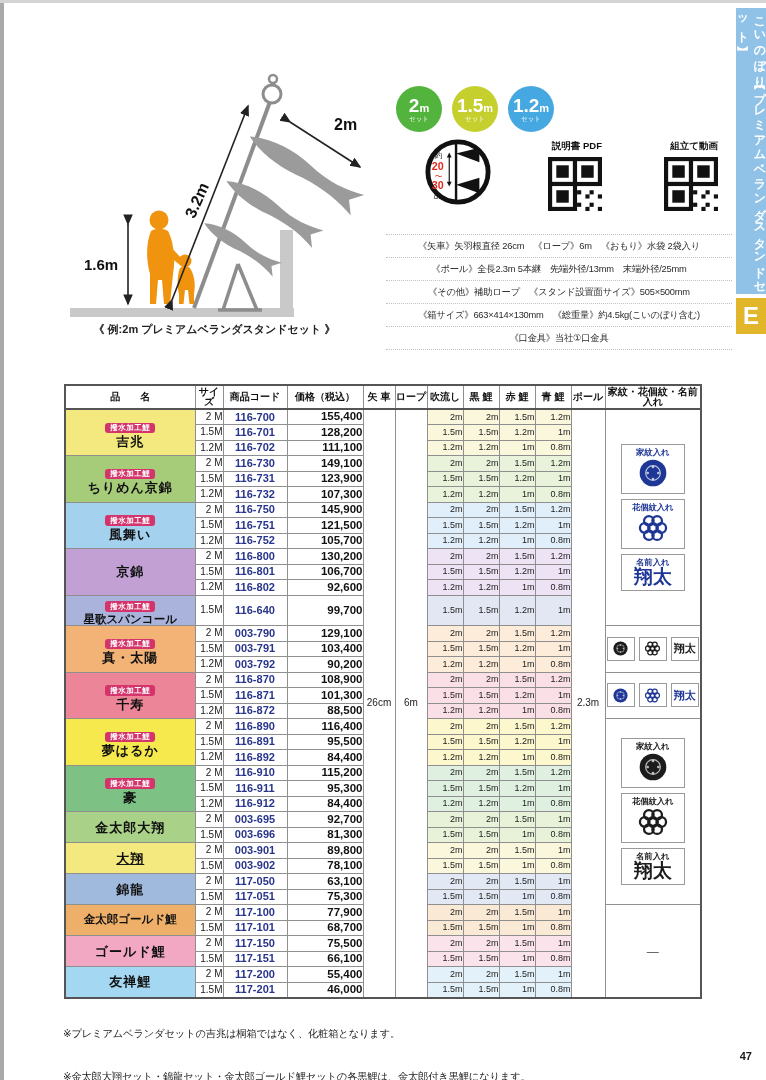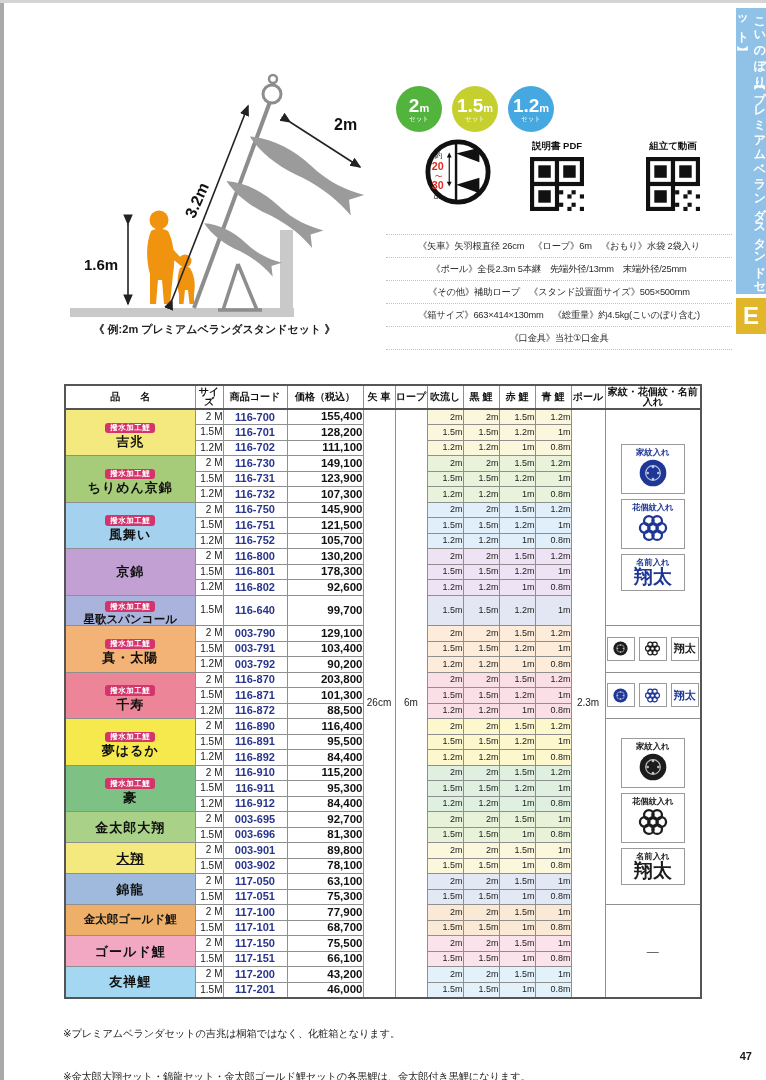--- a/index.html
+++ b/index.html
@@ -16,21 +16,21 @@
   
   .badges{position:absolute;left:396px;top:86px;display:flex;gap:10px;}
   .badge-circle{width:46px;height:46px;border-radius:50%;display:flex;flex-direction:column;
                 align-items:center;justify-content:center;color:#fff;line-height:1;}
   .badge-circle .num{font-size:19px;font-weight:bold;}
   .badge-circle .num .unit{font-size:11px;}
   .badge-circle .sub{font-size:6.5px;margin-top:1px;}
 
   
   .clamp{position:absolute;left:424px;top:138px;width:68px;height:68px;}
-  .qrbox{position:absolute;top:140px;width:90px;text-align:center;}
+  .qrbox{position:absolute;top:140px;width:90px;text-align:right;}
   .qrbox .qlabel{font-size:9.5px;font-weight:bold;margin-bottom:4px;color:#111;}
   .qrbox svg{width:54px;height:54px;}
   #qr1{left:512px;} #qr2{left:628px;}
 
   
   .specs{position:absolute;left:386px;top:234px;width:346px;font-size:9.3px;color:#2a2a2a;}
   .spec-line{padding:4.5px 0;text-align:center;border-bottom:1px dotted #c2c2c2;letter-spacing:-0.2px;}
   .spec-line:first-child{border-top:1px dotted #c2c2c2;}
 
   
@@ -385,21 +385,21 @@
             <td class="c-code">116-800</td>
             <td class="c-price">130,200</td>
             <td class="c-flag" style="background: rgb(238, 227, 244);">2m</td>
             <td class="c-flag" style="background: rgb(238, 227, 244);">2m</td>
             <td class="c-flag" style="background: rgb(238, 227, 244);">1.5m</td>
             <td class="c-flag" style="background: rgb(238, 227, 244);">1.2m</td>
           </tr>
           <tr class="prow">
             <td class="c-size">1.5M</td>
             <td class="c-code">116-801</td>
-            <td class="c-price">178,300</td>
+            <td class="c-price">106,700</td>
             <td class="c-flag" style="background: rgb(238, 227, 244);">1.5m</td>
             <td class="c-flag" style="background: rgb(238, 227, 244);">1.5m</td>
             <td class="c-flag" style="background: rgb(238, 227, 244);">1.2m</td>
             <td class="c-flag" style="background: rgb(238, 227, 244);">1m</td>
           </tr>
           <tr class="prow">
             <td class="c-size">1.2M</td>
             <td class="c-code">116-802</td>
             <td class="c-price">92,600</td>
             <td class="c-flag" style="background: rgb(238, 227, 244);">1.2m</td>
@@ -470,21 +470,21 @@
             <td class="c-price">90,200</td>
             <td class="c-flag" style="background: rgb(252, 236, 217);">1.2m</td>
             <td class="c-flag" style="background: rgb(252, 236, 217);">1.2m</td>
             <td class="c-flag" style="background: rgb(252, 236, 217);">1m</td>
             <td class="c-flag" style="background: rgb(252, 236, 217);">0.8m</td>
           </tr>
           <tr class="prow">
             <td class="name-cell" rowspan="3" style="background: rgb(236, 133, 152);"><div class="wp-badge">撥水加工鯉</div><div class="pname">千寿</div></td>
             <td class="c-size">2 M</td>
             <td class="c-code">116-870</td>
-            <td class="c-price">203,800</td>
+            <td class="c-price">108,900</td>
             <td class="c-flag" style="background: rgb(250, 224, 230);">2m</td>
             <td class="c-flag" style="background: rgb(250, 224, 230);">2m</td>
             <td class="c-flag" style="background: rgb(250, 224, 230);">1.5m</td>
             <td class="c-flag" style="background: rgb(250, 224, 230);">1.2m</td>
             <td class="c-kamon" rowspan="3">
               <div class="kamon-inline">
                 <div class="kamon-minibox">
                   <svg viewBox="0 0 24 24">
                     <circle cx="12" cy="12" r="10" fill="#1e3796"></circle>
                     <circle cx="12" cy="12" r="5.5" fill="none" stroke="#fff" stroke-width="0.9" opacity="0.7"></circle>
@@ -721,21 +721,21 @@
             <td class="c-flag" style="background: rgb(251, 227, 236);">1.5m</td>
             <td class="c-flag" style="background: rgb(251, 227, 236);">1m</td>
             <td class="c-flag" style="background: rgb(251, 227, 236);">0.8m</td>
           </tr>
           <tr class="prow">
             <td class="name-cell" rowspan="2" style="background: rgb(164, 215, 241);">
               <div class="pname">友禅鯉</div>
             </td>
             <td class="c-size">2 M</td>
             <td class="c-code">117-200</td>
-            <td class="c-price">43,200</td>
+            <td class="c-price">55,400</td>
             <td class="c-flag" style="background: rgb(227, 242, 250);">2m</td>
             <td class="c-flag" style="background: rgb(227, 242, 250);">2m</td>
             <td class="c-flag" style="background: rgb(227, 242, 250);">1.5m</td>
             <td class="c-flag" style="background: rgb(227, 242, 250);">1m</td>
           </tr>
           <tr class="prow">
             <td class="c-size">1.5M</td>
             <td class="c-code">117-201</td>
             <td class="c-price">46,000</td>
             <td class="c-flag" style="background: rgb(227, 242, 250);">1.5m</td>

